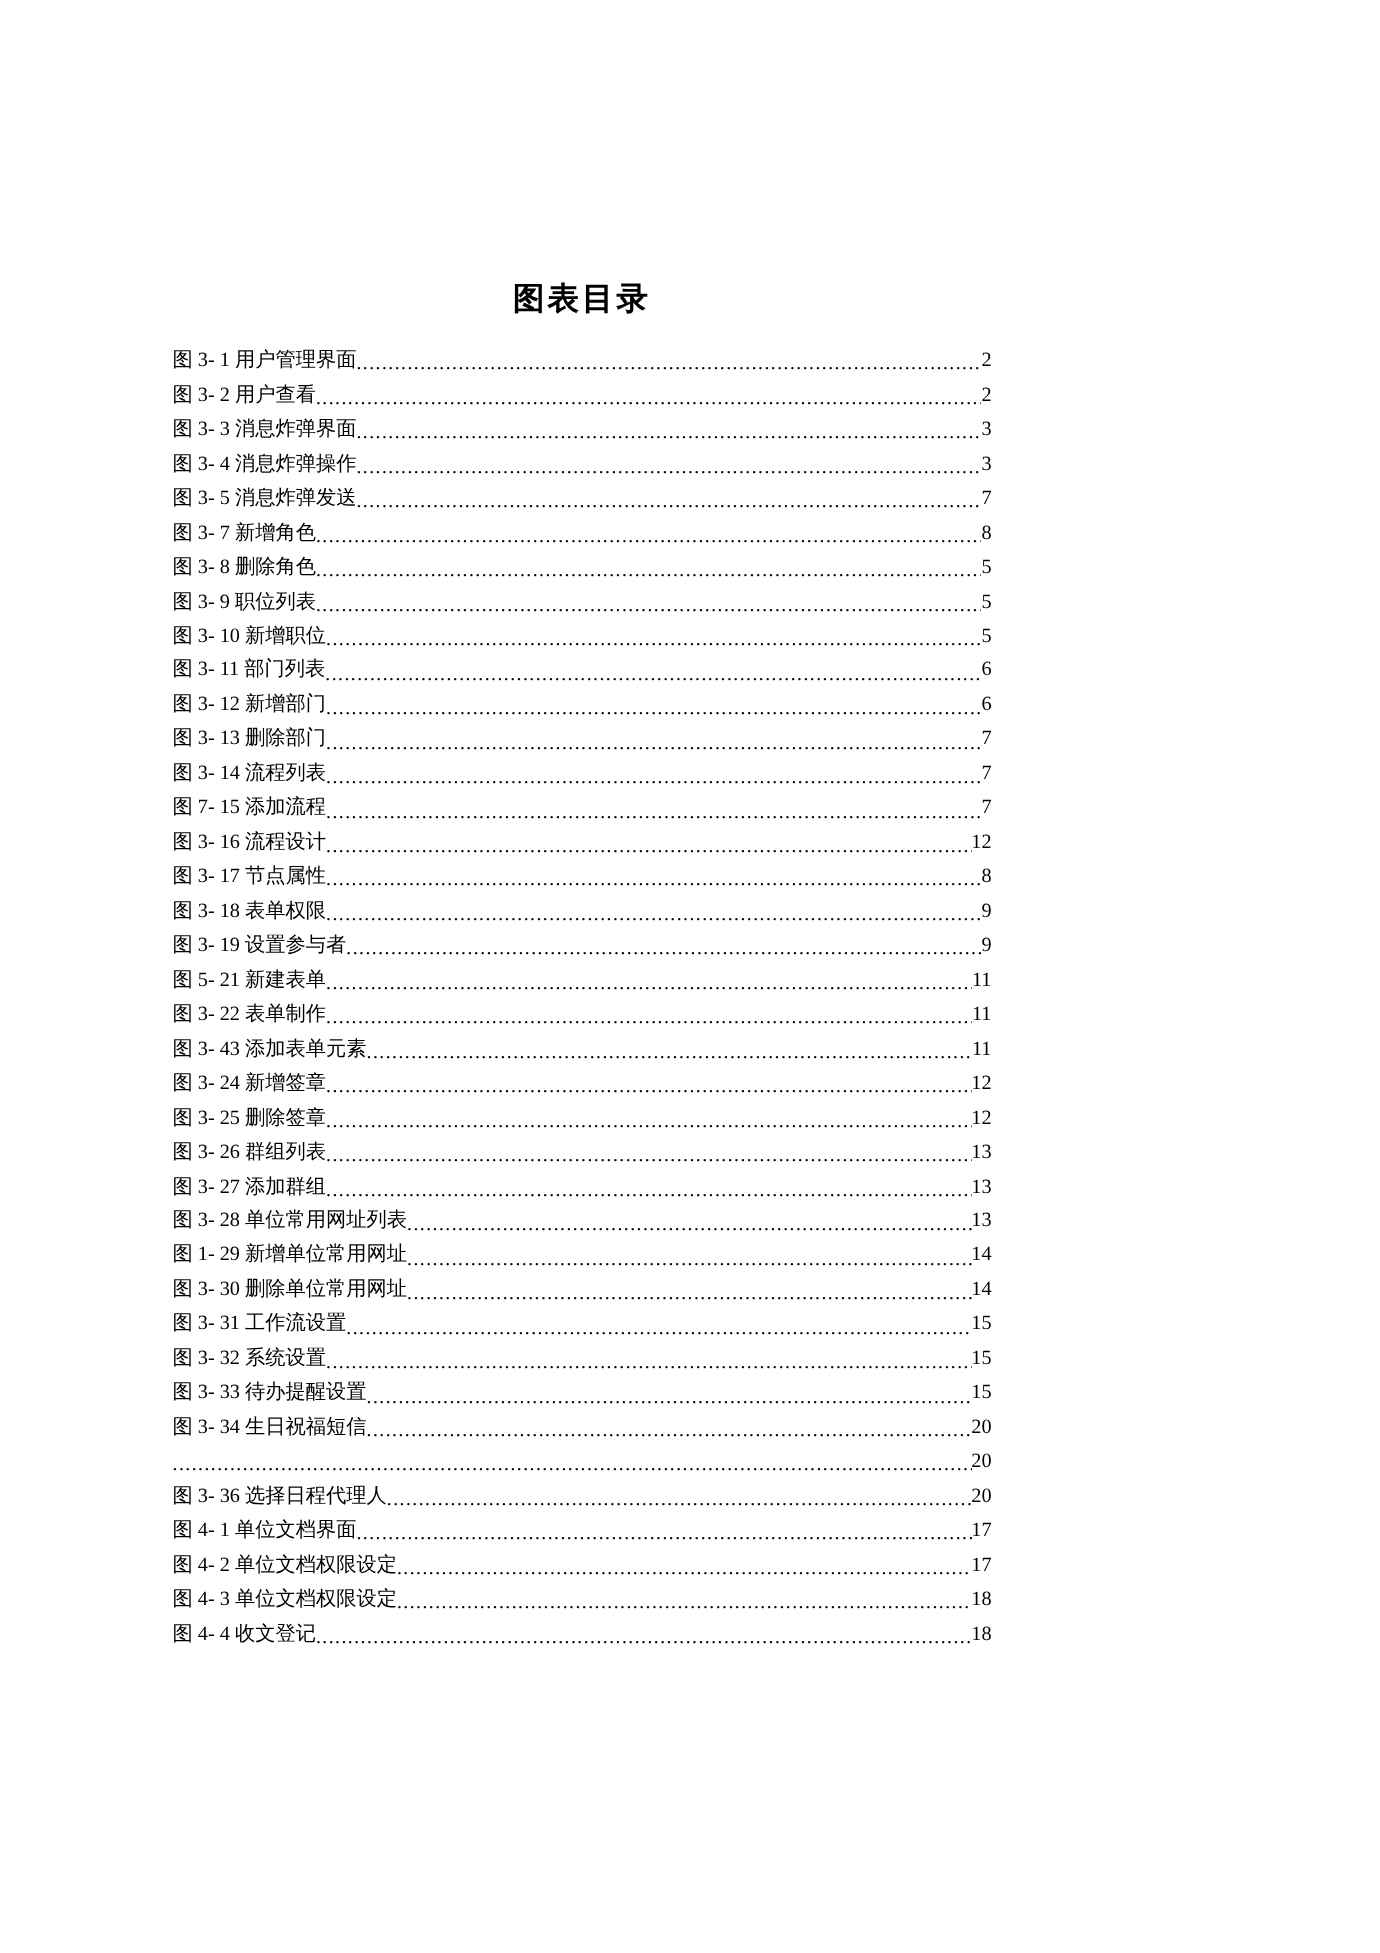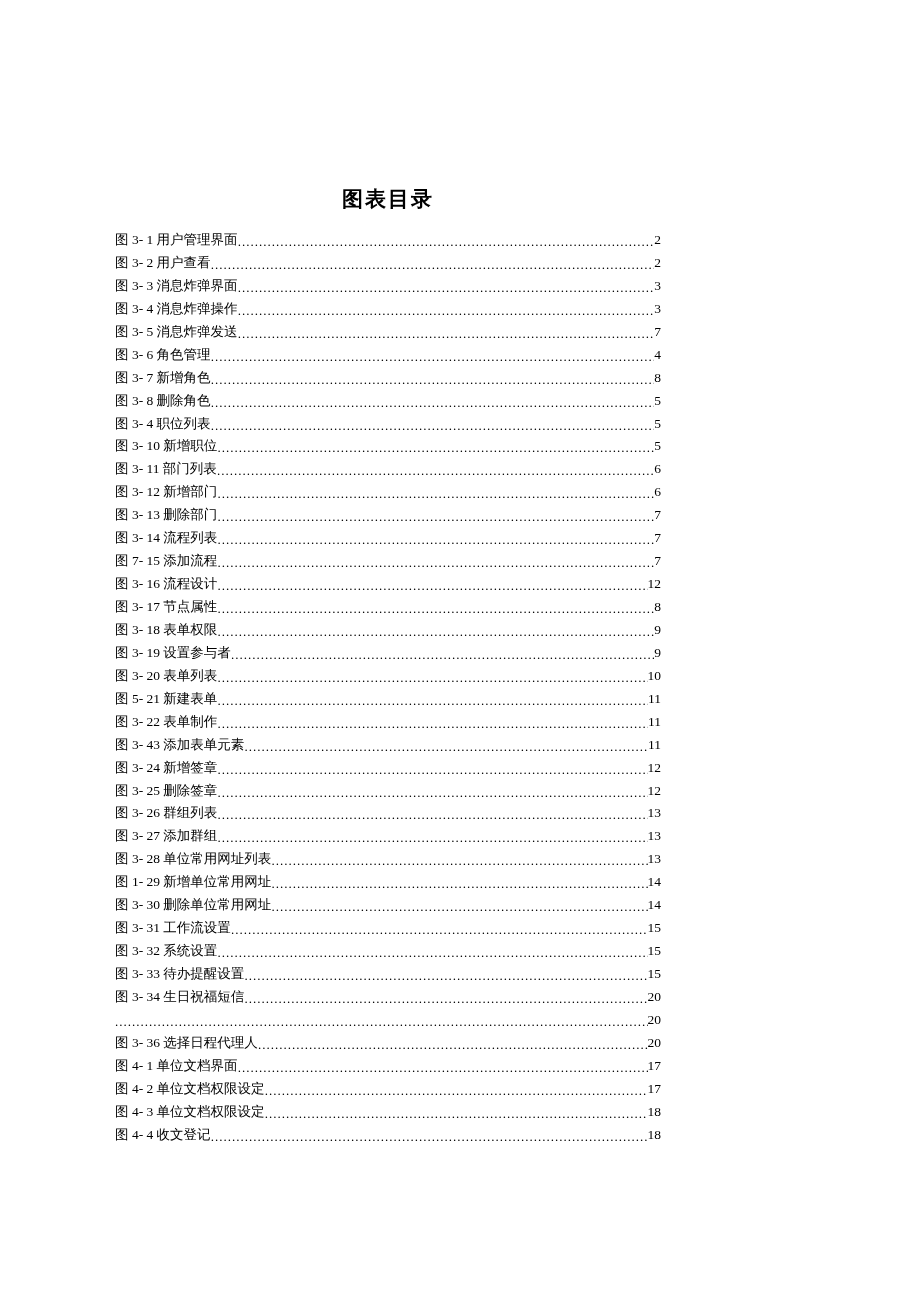--- a/index.html
+++ b/index.html
@@ -17,21 +17,21 @@
   }
   .title {
     text-align: center;
     font-size: 21px;
     font-weight: bold;
     letter-spacing: 2px;
     margin-bottom: 16px;
   }
   .toc-entry {
     display: flex;
-    align-items: flex-start;
+    align-items: center;
     font-size: 13.5px;
     line-height: 1.7;
     white-space: nowrap;
   }
   .toc-label {
     flex: 0 0 auto;
   }
   .toc-dots {
     flex: 1 1 auto;
     overflow: hidden;
@@ -73,36 +73,31 @@
         <span class="toc-label">图 3- 4 消息炸弹操作</span>
         <span class="toc-dots"></span>
         <span class="toc-page">3</span>
       </div>
       <div class="toc-entry">
         <span class="toc-label">图 3- 5 消息炸弹发送</span>
         <span class="toc-dots"></span>
         <span class="toc-page">7</span>
       </div>
       <div class="toc-entry">
-        <span class="toc-label">图 3- 6 角色管理</span>
-        <span class="toc-dots"></span>
-        <span class="toc-page">4</span>
-      </div>
-      <div class="toc-entry">
         <span class="toc-label">图 3- 7 新增角色</span>
         <span class="toc-dots"></span>
         <span class="toc-page">8</span>
       </div>
       <div class="toc-entry">
         <span class="toc-label">图 3- 8 删除角色</span>
         <span class="toc-dots"></span>
         <span class="toc-page">5</span>
       </div>
       <div class="toc-entry">
-        <span class="toc-label">图 3- 4 职位列表</span>
+        <span class="toc-label">图 3- 9 职位列表</span>
         <span class="toc-dots"></span>
         <span class="toc-page">5</span>
       </div>
       <div class="toc-entry">
         <span class="toc-label">图 3- 10 新增职位</span>
         <span class="toc-dots"></span>
         <span class="toc-page">5</span>
       </div>
       <div class="toc-entry">
         <span class="toc-label">图 3- 11 部门列表</span>
@@ -141,25 +136,20 @@
       </div>
       <div class="toc-entry">
         <span class="toc-label">图 3- 18 表单权限</span>
         <span class="toc-dots"></span>
         <span class="toc-page">9</span>
       </div>
       <div class="toc-entry">
         <span class="toc-label">图 3- 19 设置参与者</span>
         <span class="toc-dots"></span>
         <span class="toc-page">9</span>
-      </div>
-      <div class="toc-entry">
-        <span class="toc-label">图 3- 20 表单列表</span>
-        <span class="toc-dots"></span>
-        <span class="toc-page">10</span>
       </div>
       <div class="toc-entry">
         <span class="toc-label">图 5- 21 新建表单</span>
         <span class="toc-dots"></span>
         <span class="toc-page">11</span>
       </div>
       <div class="toc-entry">
         <span class="toc-label">图 3- 22 表单制作</span>
         <span class="toc-dots"></span>
         <span class="toc-page">11</span>

